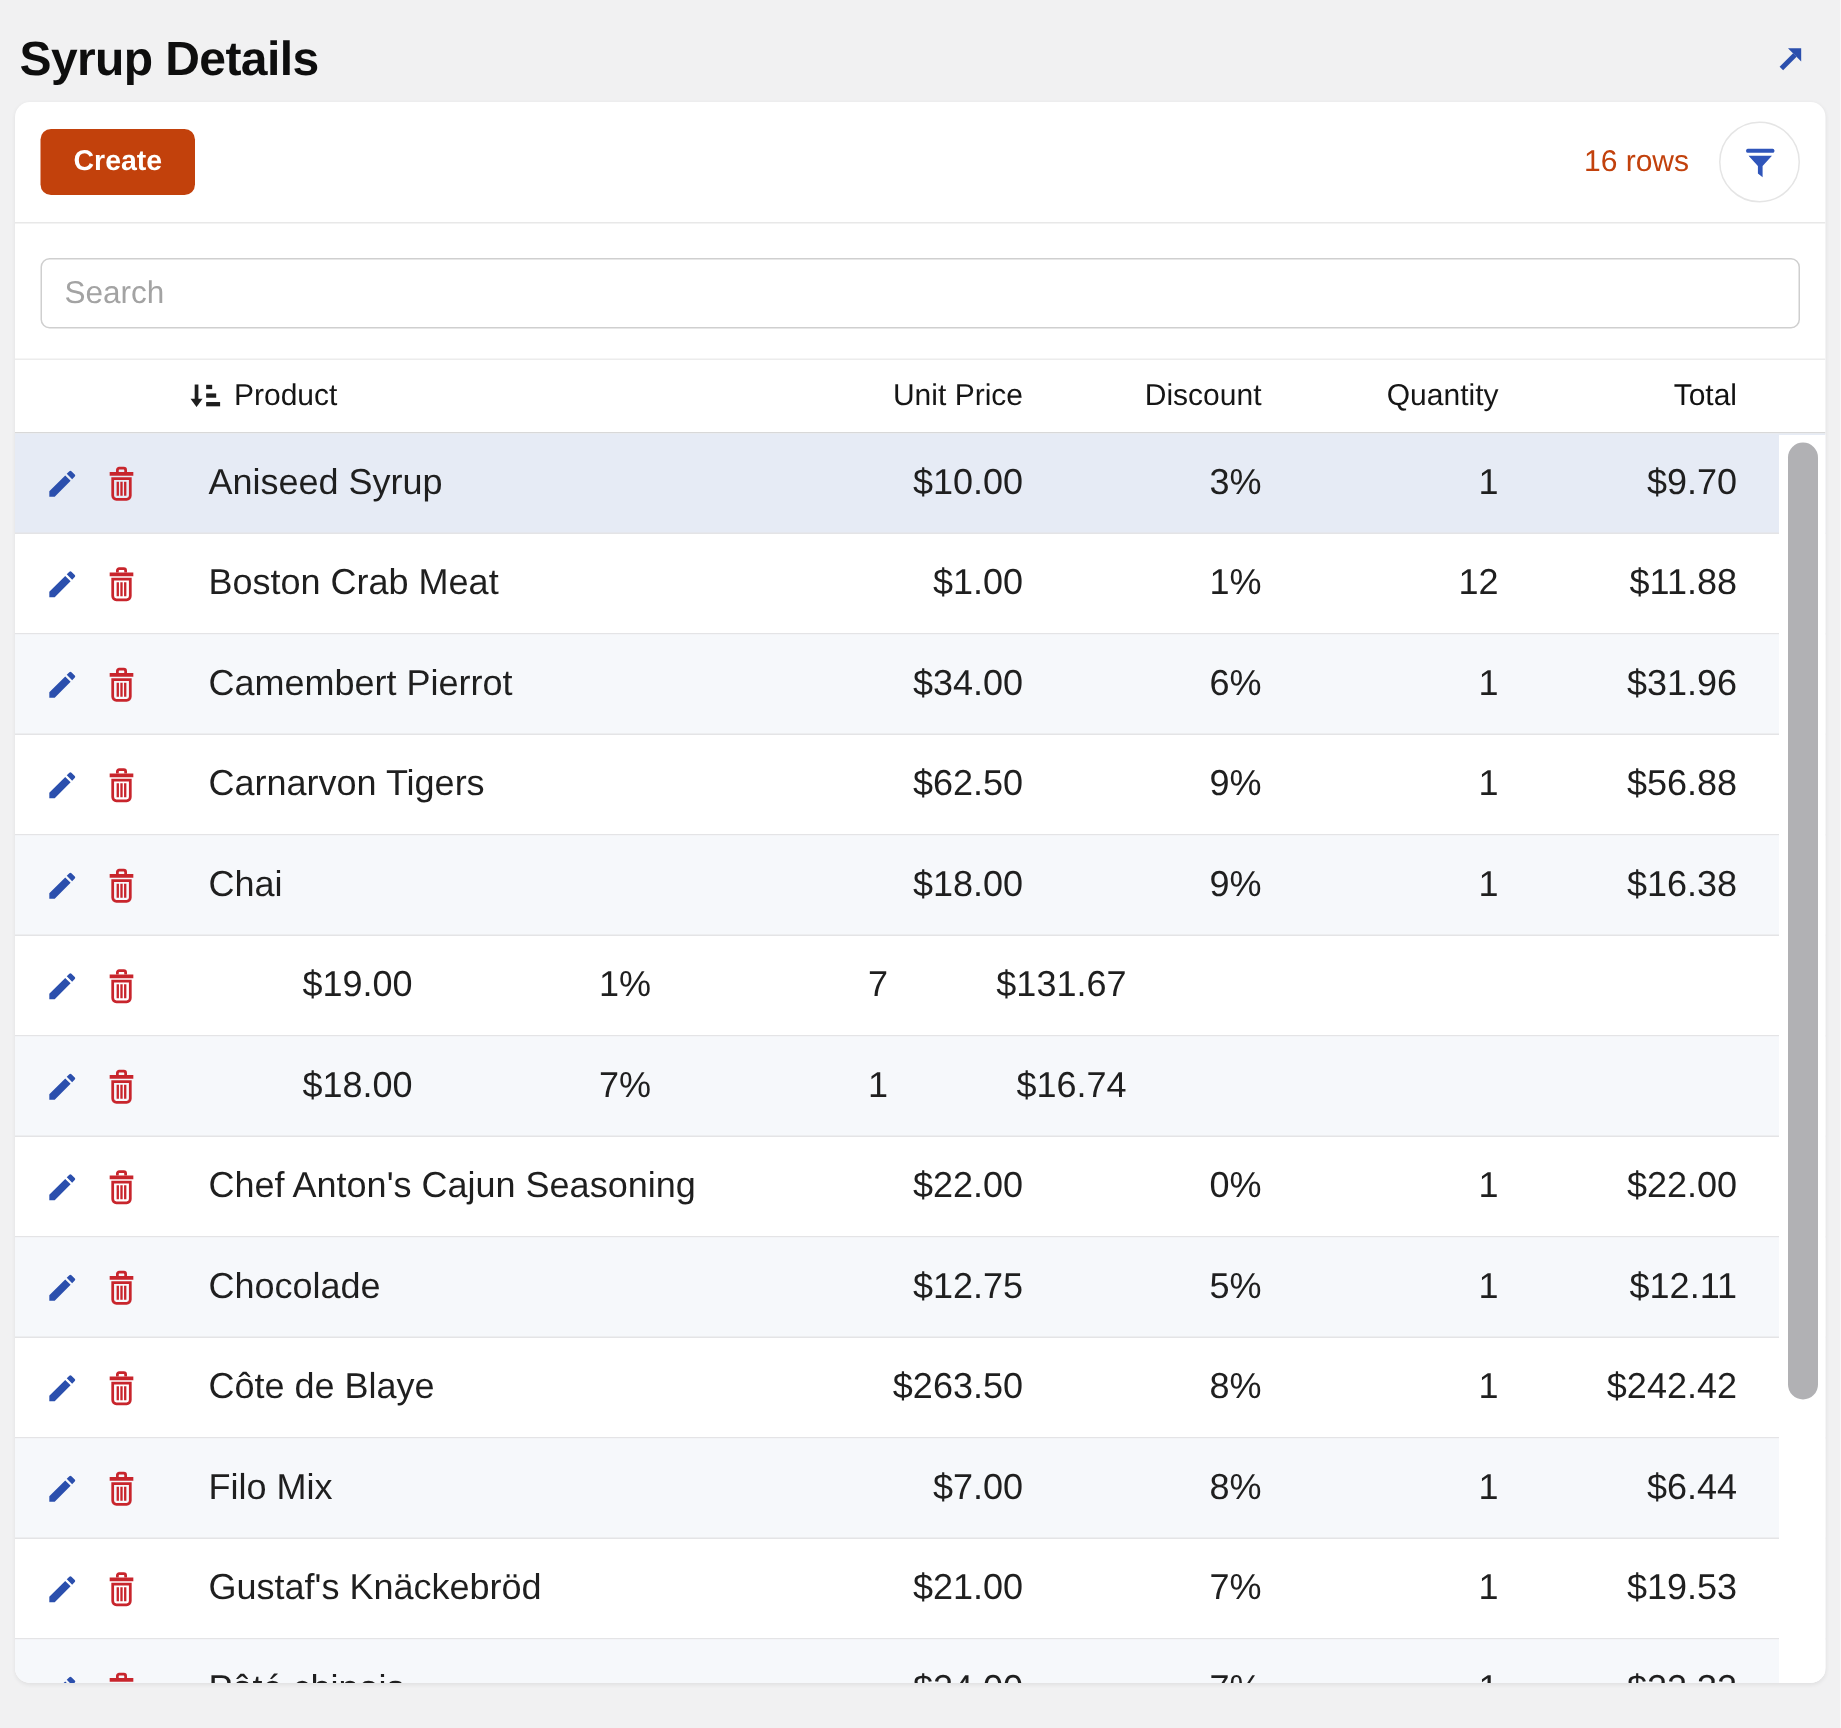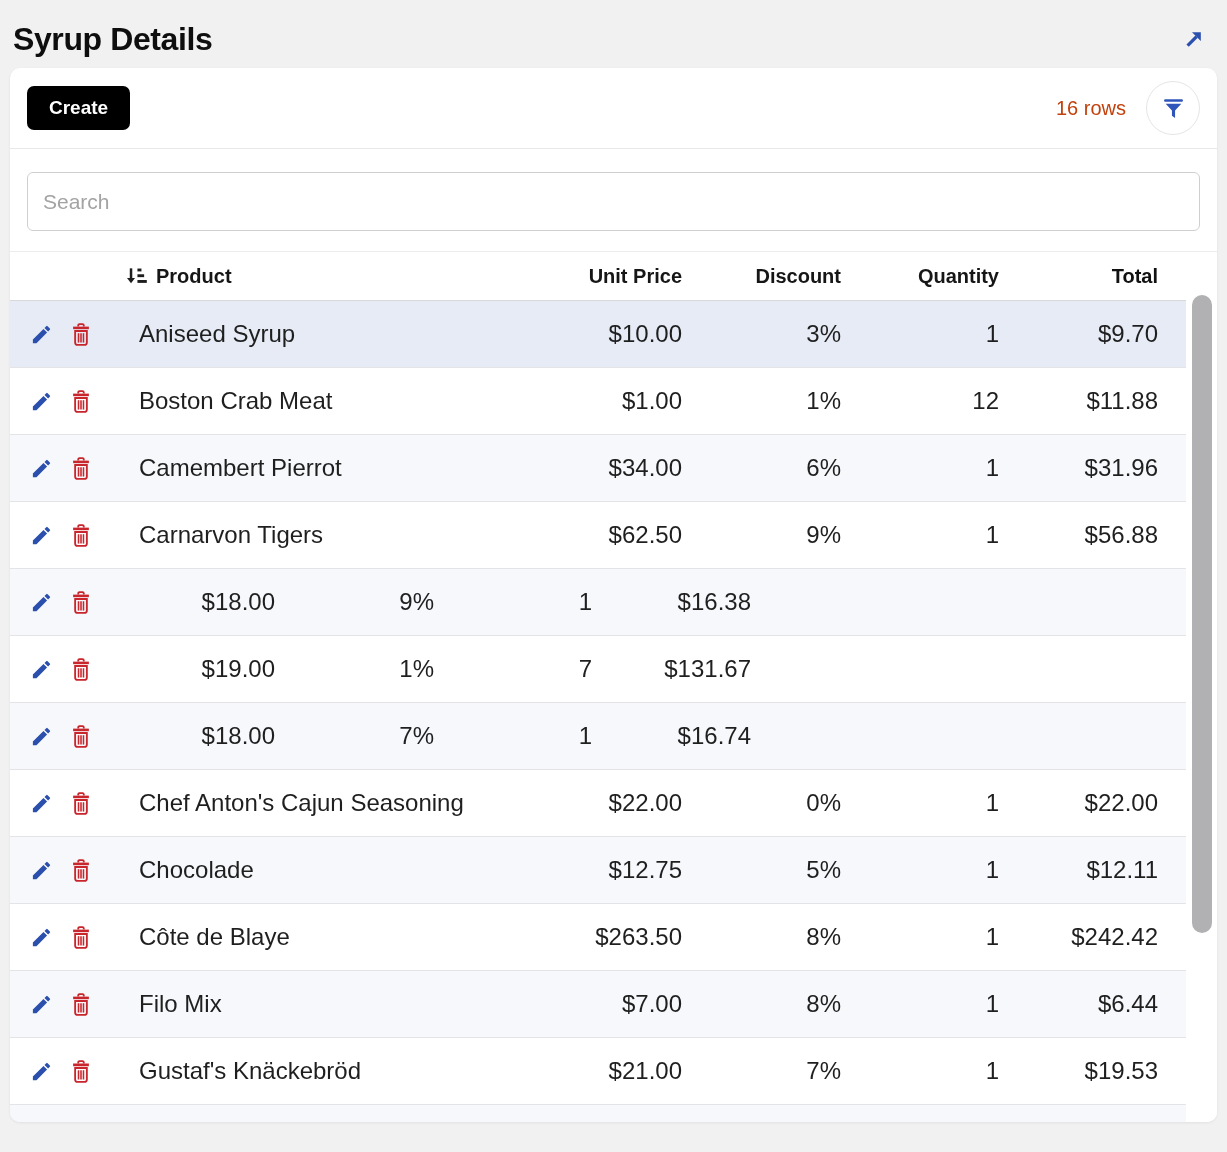--- a/index.html
+++ b/index.html
@@ -40,21 +40,21 @@
   
   .toolbar {
     height: 81px;
     display: flex;
     align-items: center;
     justify-content: space-between;
     padding: 0 17px;
     border-bottom: 1px solid #e8e8e8;
   }
   .btn-create {
-    background: #000000;
+    background: #c2410c;
     color: #ffffff;
     font-family: inherit;
     font-size: 19px;
     font-weight: 700;
     border: none;
     border-radius: 7px;
     padding: 11px 22px;
     cursor: pointer;
   }
   .toolbar-right { display: flex; align-items: center; gap: 20px; }
@@ -65,38 +65,38 @@
     border: 1px solid #e5e5e5;
     background: #ffffff;
     display: flex; align-items: center; justify-content: center;
     cursor: pointer;
   }
 
   
   .search-row { padding: 23px 17px 20px 17px; }
   .search-input {
     width: 100%;
-    height: 59px;
+    height: 47px;
     border: 1px solid #cfcfcf;
     border-radius: 6px;
     font-family: inherit;
     font-size: 21px;
     padding: 0 15px;
     color: #333;
     outline: none;
   }
   .search-input::placeholder { color: #a3a3a3; }
 
   
   .thead {
     display: flex;
     align-items: center;
     height: 50px;
     font-size: 20px;
-    font-weight: 700;
+    font-weight: 400;
     color: #161616;
     border-top: 1px solid #ececec;
     border-bottom: 1px solid #d8d8d8;
     padding-right: 59px;
   }
   .trow {
     display: flex;
     align-items: center;
     height: 67px;
     font-size: 24px;
@@ -298,20 +298,21 @@
         <svg width="22" height="25" viewBox="0 0 24 26" fill="none" stroke="#c8252c">
           <path d="M9 4.4 V3 a1.3 1.3 0 0 1 1.3-1.3 h3.4 A1.3 1.3 0 0 1 15 3 v1.4" stroke-width="2"></path>
           <line x1="3.4" y1="5.8" x2="20.6" y2="5.8" stroke-width="2.8"></line>
           <path d="M5.6 9.2 h12.8 v12.4 a2.7 2.7 0 0 1-2.7 2.7 h-7.4 a2.7 2.7 0 0 1-2.7-2.7 z" stroke-width="2"></path>
           <line x1="9.3" y1="11.6" x2="9.3" y2="21.8" stroke-width="1.7"></line>
           <line x1="12" y1="11.6" x2="12" y2="21.8" stroke-width="1.7"></line>
           <line x1="14.7" y1="11.6" x2="14.7" y2="21.8" stroke-width="1.7"></line>
         </svg>
       </button>
     </div>
+    <div class="c-product">Chai</div>
     <div class="c-num c-unitprice">$18.00</div>
     <div class="c-num c-discount">9%</div>
     <div class="c-num c-quantity">1</div>
     <div class="c-num c-total">$16.38</div>
   </div>
 
   <div class="trow">
     <div class="c-actions">
       <button class="icon-btn">
         <svg width="23" height="23" viewBox="0 0 24 24" fill="#2b4fad">

